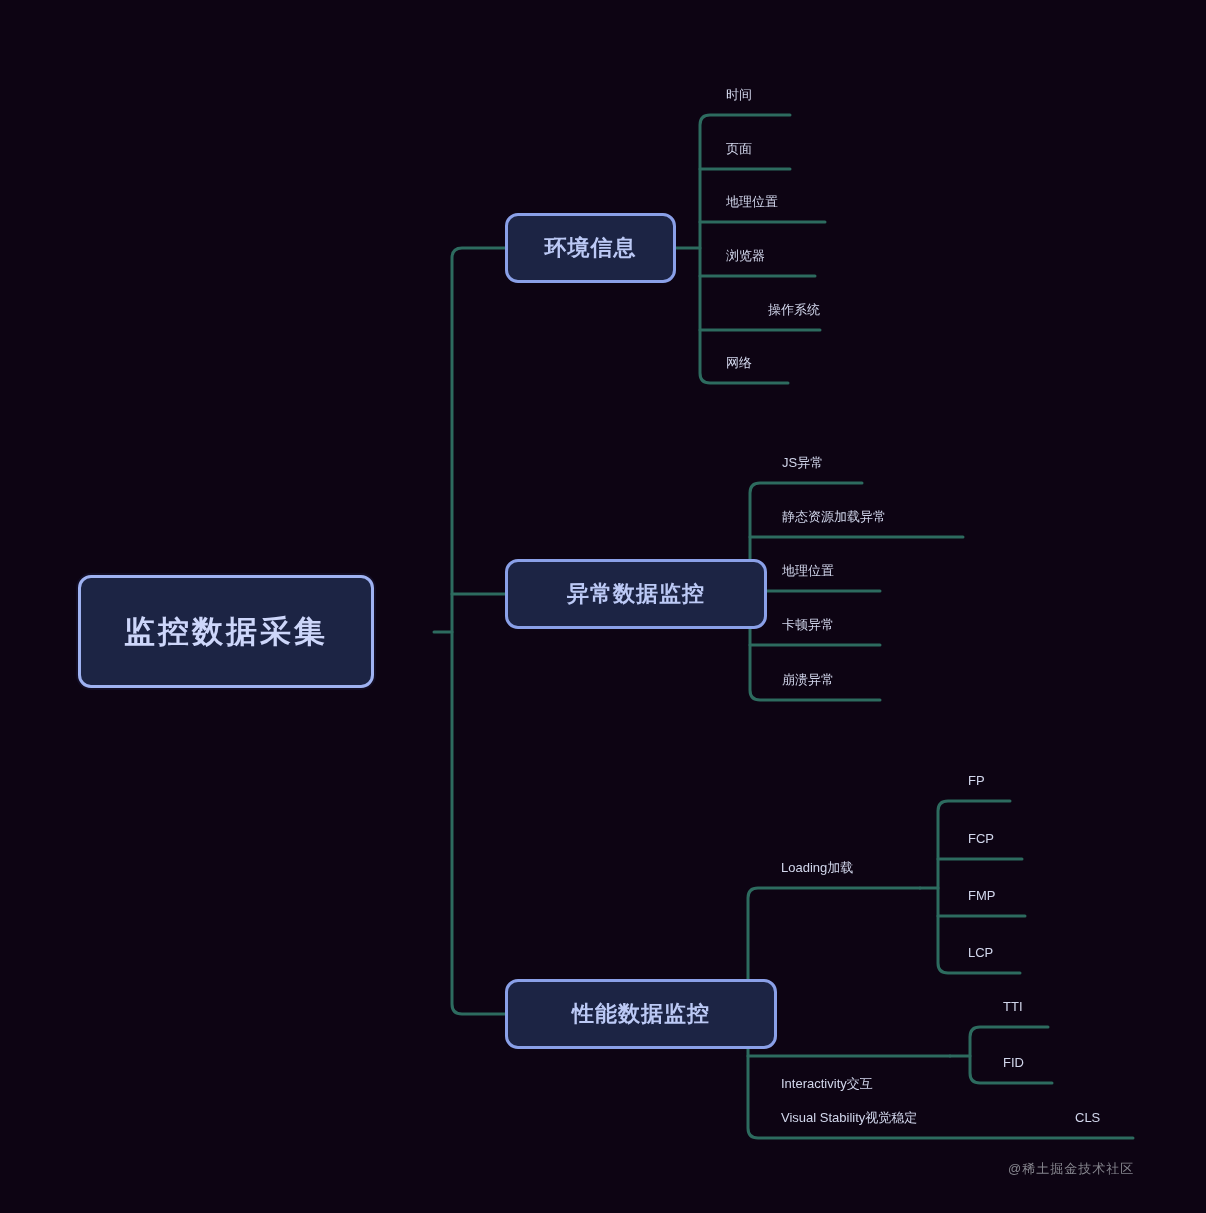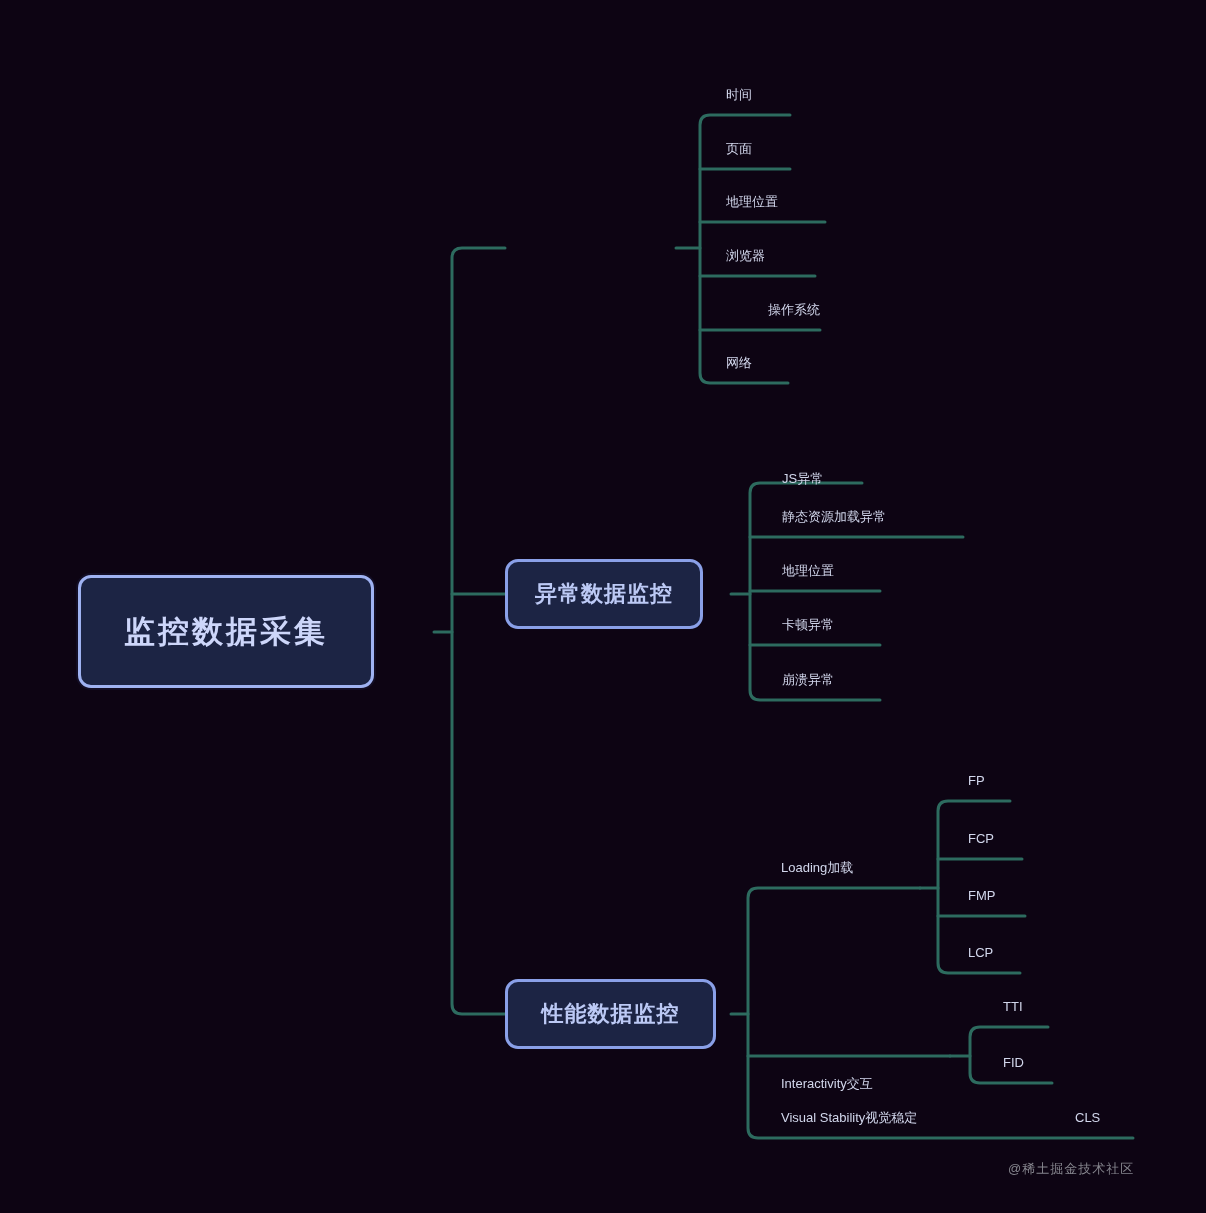--- a/index.html
+++ b/index.html
@@ -64,33 +64,34 @@
     <path d="M 748 1056 L 950 1056"></path>
     <path d="M 920 888 L 938 888"></path>
     <path d="M 1010 801 L 948 801 Q 938 801 938 811 L 938 963 Q 938 973 948 973 L 1020 973"></path>
     <path d="M 938 859 L 1022 859 M 938 916 L 1025 916"></path>
     <path d="M 950 1056 L 970 1056"></path>
     <path d="M 1048 1027 L 980 1027 Q 970 1027 970 1037 L 970 1073 Q 970 1083 980 1083 L 1052 1083"></path>
   </svg>
 
   <div class="node root" style="left:78px;top:575px;width:296px;height:113px;">监控数据采集</div>
 
+  <div class="node branch" style="left:505px;top:213px;width:171px;height:70px;">环境信息</div>
 
-  <div class="node branch" style="left:505px;top:559px;width:198px;height:70px;">异常数据监控</div>
+  <div class="node branch" style="left:505px;top:559px;width:262px;height:70px;">异常数据监控</div>
 
-  <div class="node branch" style="left:505px;top:979px;width:211px;height:70px;">性能数据监控</div>
+  <div class="node branch" style="left:505px;top:979px;width:272px;height:70px;">性能数据监控</div>
 
   <div class="leaf" style="left:726px;top:82px;">时间</div>
   <div class="leaf" style="left:726px;top:136px;">页面</div>
   <div class="leaf" style="left:726px;top:189px;">地理位置</div>
   <div class="leaf" style="left:726px;top:243px;">浏览器</div>
   <div class="leaf" style="left:768px;top:297px;">操作系统</div>
   <div class="leaf" style="left:726px;top:350px;">网络</div>
 
-  <div class="leaf" style="left:782px;top:450px;margin-top:16px;">JS异常</div>
+  <div class="leaf" style="left:782px;top:450px;">JS异常</div>
   <div class="leaf" style="left:782px;top:504px;text-align:right;">静态资源加载异常</div>
   <div class="leaf" style="left:782px;top:558px;">地理位置</div>
   <div class="leaf" style="left:782px;top:612px;">卡顿异常</div>
   <div class="leaf" style="left:782px;top:667px;">崩溃异常</div>
 
   <div class="leaf" style="left:781px;top:855px;">Loading加载</div>
   <div class="leaf" style="left:781px;top:1071px;">Interactivity交互</div>
   <div class="leaf" style="left:781px;top:1105px;">Visual Stability视觉稳定</div>
 
   <div class="leaf" style="left:968px;top:768px;">FP</div>

